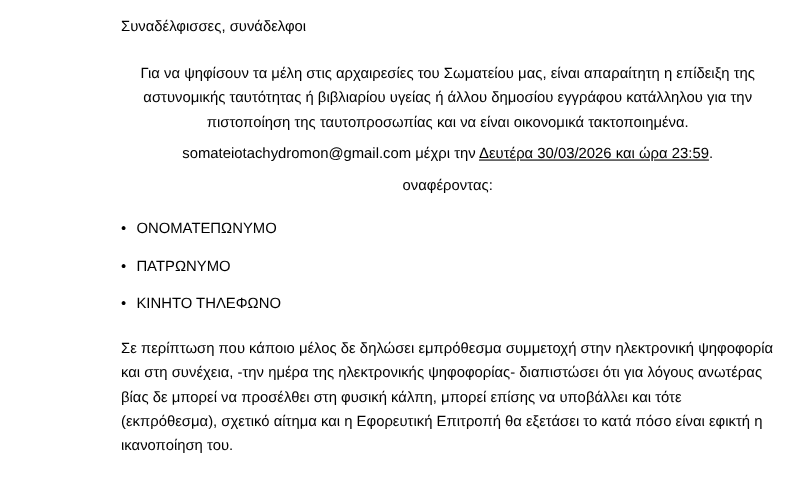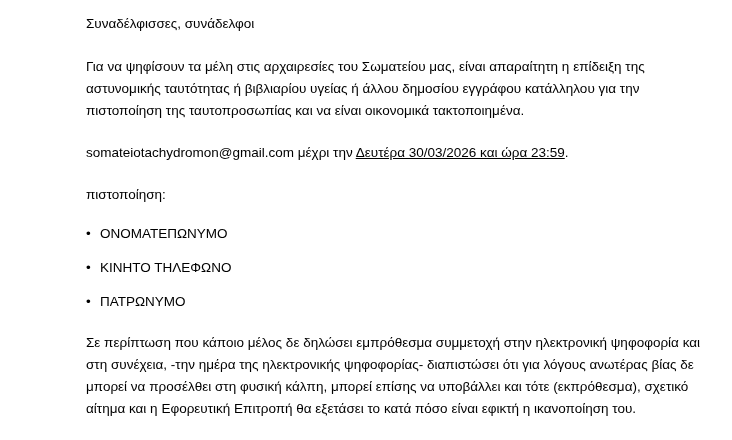--- a/index.html
+++ b/index.html
@@ -12,36 +12,36 @@
     background: #ffffff;
     font-family: "Liberation Sans", sans-serif;
     color: #000000;
     overflow: hidden;
   }
   .page {
     position: relative;
     width: 732px;
     height: 440px;
     box-sizing: border-box;
-    padding: 8px 28px 0 86px;
+    padding: 8px 28px 0 110px;
     border-radius: 27px;
   }
   .greeting {
     font-size: 13.5px;
     line-height: 1.5;
     margin: 6px 0 0 0;
   }
   .para {
     font-size: 13.5px;
     line-height: 1.62;
     margin: 22px 0 0 0;
-    text-align: left;
+    text-align: center;
   }
   .para.tight {
-    margin-top: 20px;
+    margin-top: 7px;
   }
   .email-line {
     margin-top: 4px;
   }
   .underline {
     text-decoration: underline;
   }
   ul.bullets {
     list-style: none;
     margin: 18px 0 0 0;
@@ -74,23 +74,23 @@
 
 <div class="page">
 
   <p class="greeting">Συναδέλφισσες, συνάδελφοι</p>
 
   <p class="para">Για να ψηφίσουν τα μέλη στις αρχαιρεσίες του Σωματείου μας, είναι απαραίτητη η επίδειξη της αστυνομικής ταυτότητας ή βιβλιαρίου υγείας ή άλλου δημοσίου εγγράφου κατάλληλου για την πιστοποίηση της ταυτοπροσωπίας και να είναι οικονομικά τακτοποιημένα.</p>
 
 
   <p class="para tight email-line"><span>somateiotachydromon@gmail.com</span><span> μέχρι την </span><span class="underline">Δευτέρα 30/03/2026 και ώρα 23:59</span><span>.</span></p>
 
-  <p class="para tight">πιστοποίηση:</p>
+  <p class="para tight">οναφέροντας:</p>
 
   <ul class="bullets">
     <li>ΟΝΟΜΑΤΕΠΩΝΥΜΟ</li>
+    <li>ΠΑΤΡΩΝΥΜΟ</li>
     <li>ΚΙΝΗΤΟ ΤΗΛΕΦΩΝΟ</li>
-    <li>ΠΑΤΡΩΝΥΜΟ</li>
   </ul>
 
   <p class="closing cut-off">Σε περίπτωση που κάποιο μέλος δε δηλώσει εμπρόθεσμα συμμετοχή στην ηλεκτρονική ψηφοφορία και στη συνέχεια, -την ημέρα της ηλεκτρονικής ψηφοφορίας- διαπιστώσει ότι για λόγους ανωτέρας βίας δε μπορεί να προσέλθει στη φυσική κάλπη, μπορεί επίσης να υποβάλλει και τότε (εκπρόθεσμα), σχετικό αίτημα και η Εφορευτική Επιτροπή θα εξετάσει το κατά πόσο είναι εφικτή η ικανοποίηση του.</p>
 
 </div>
 
 </body></html>

